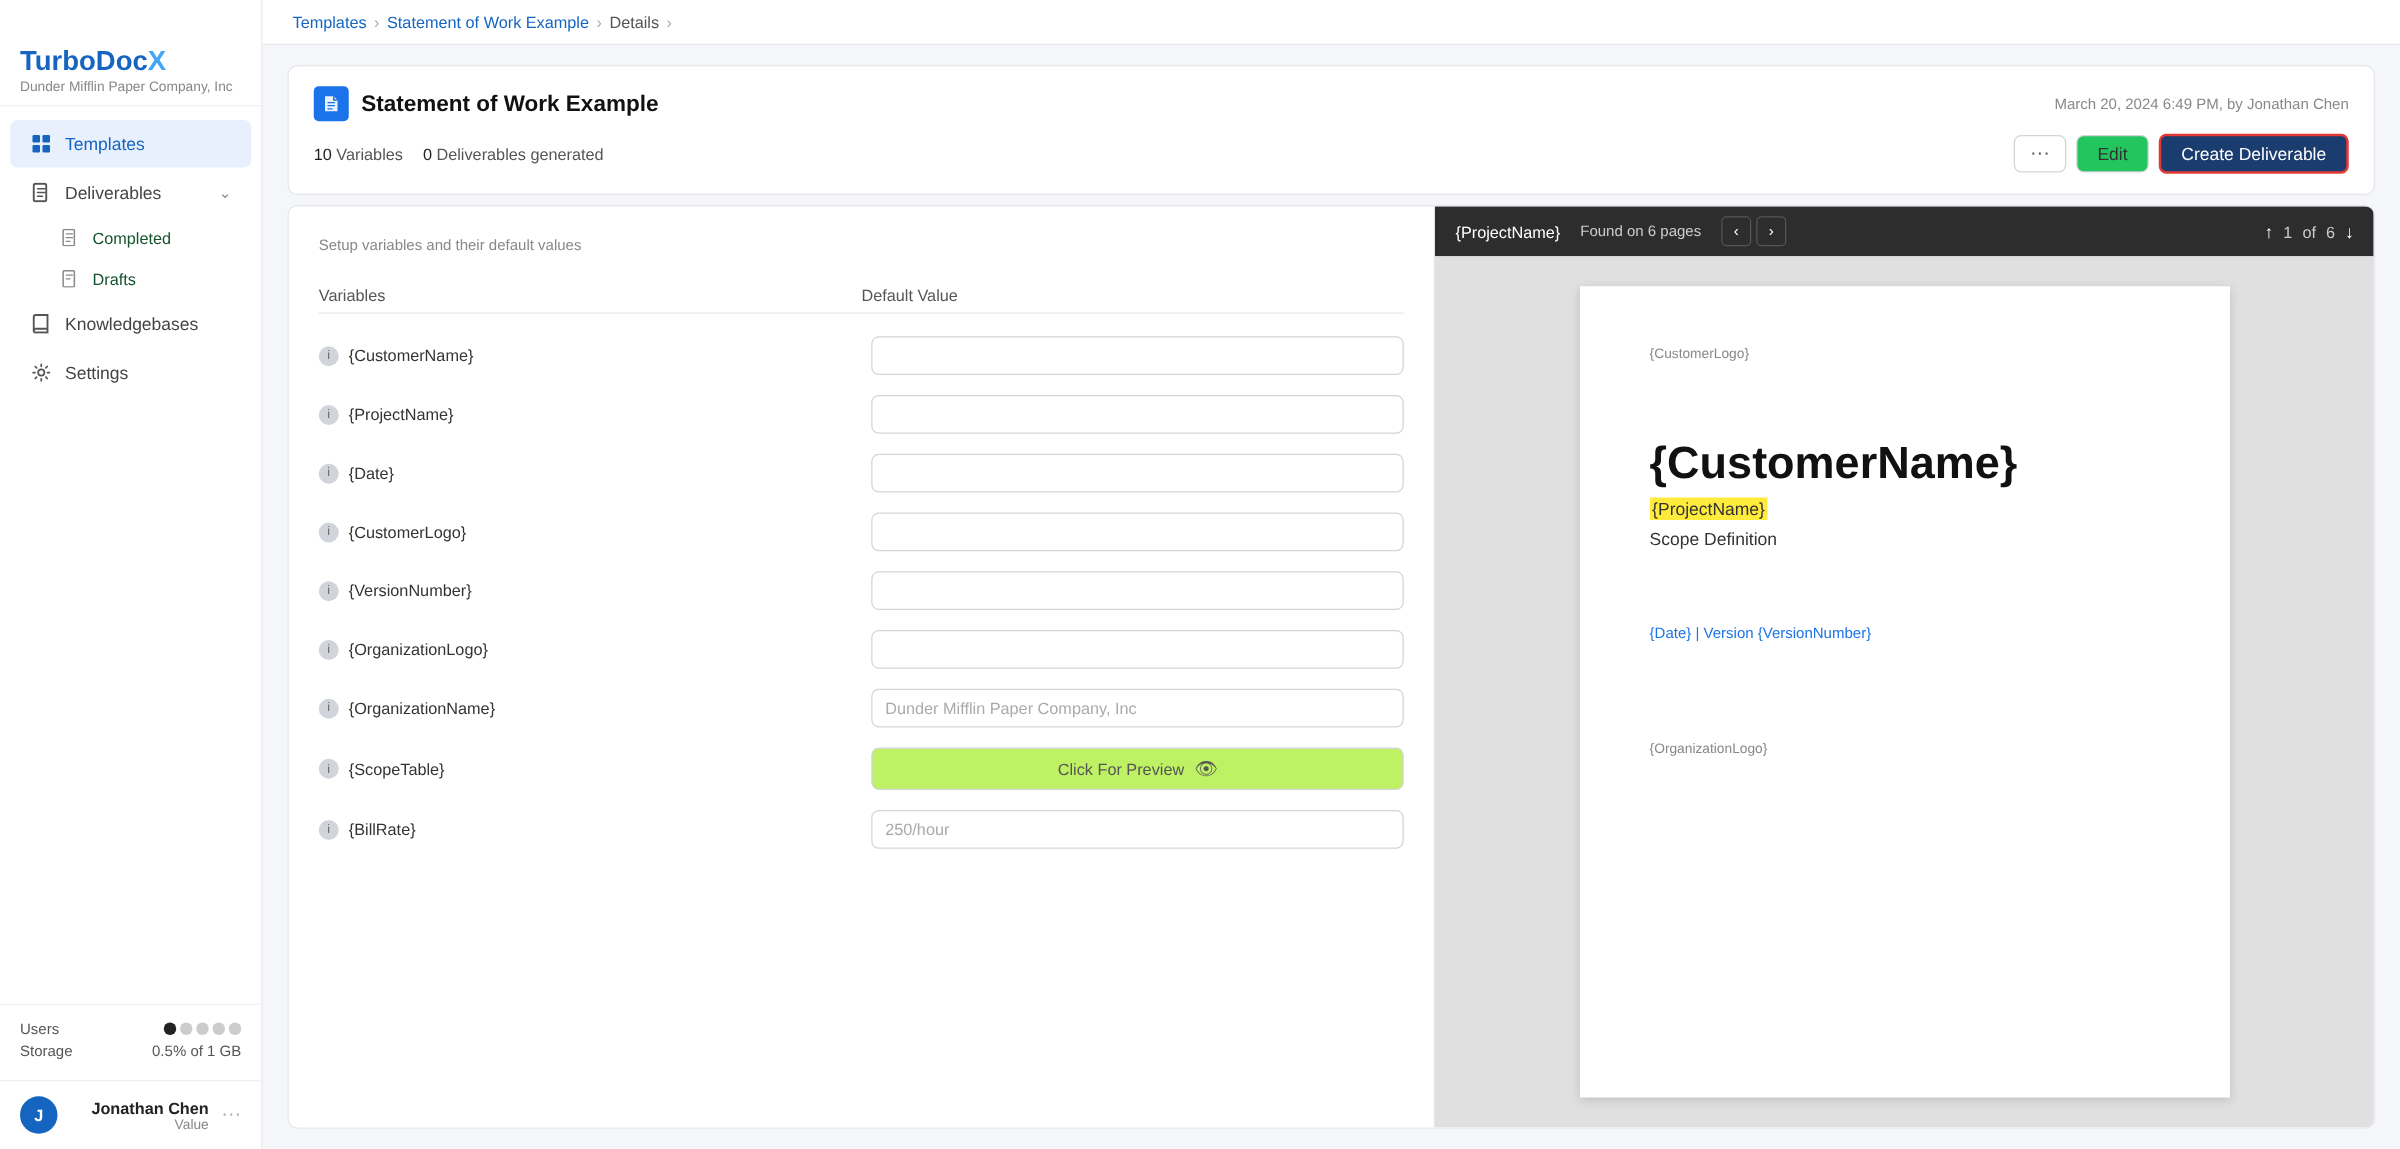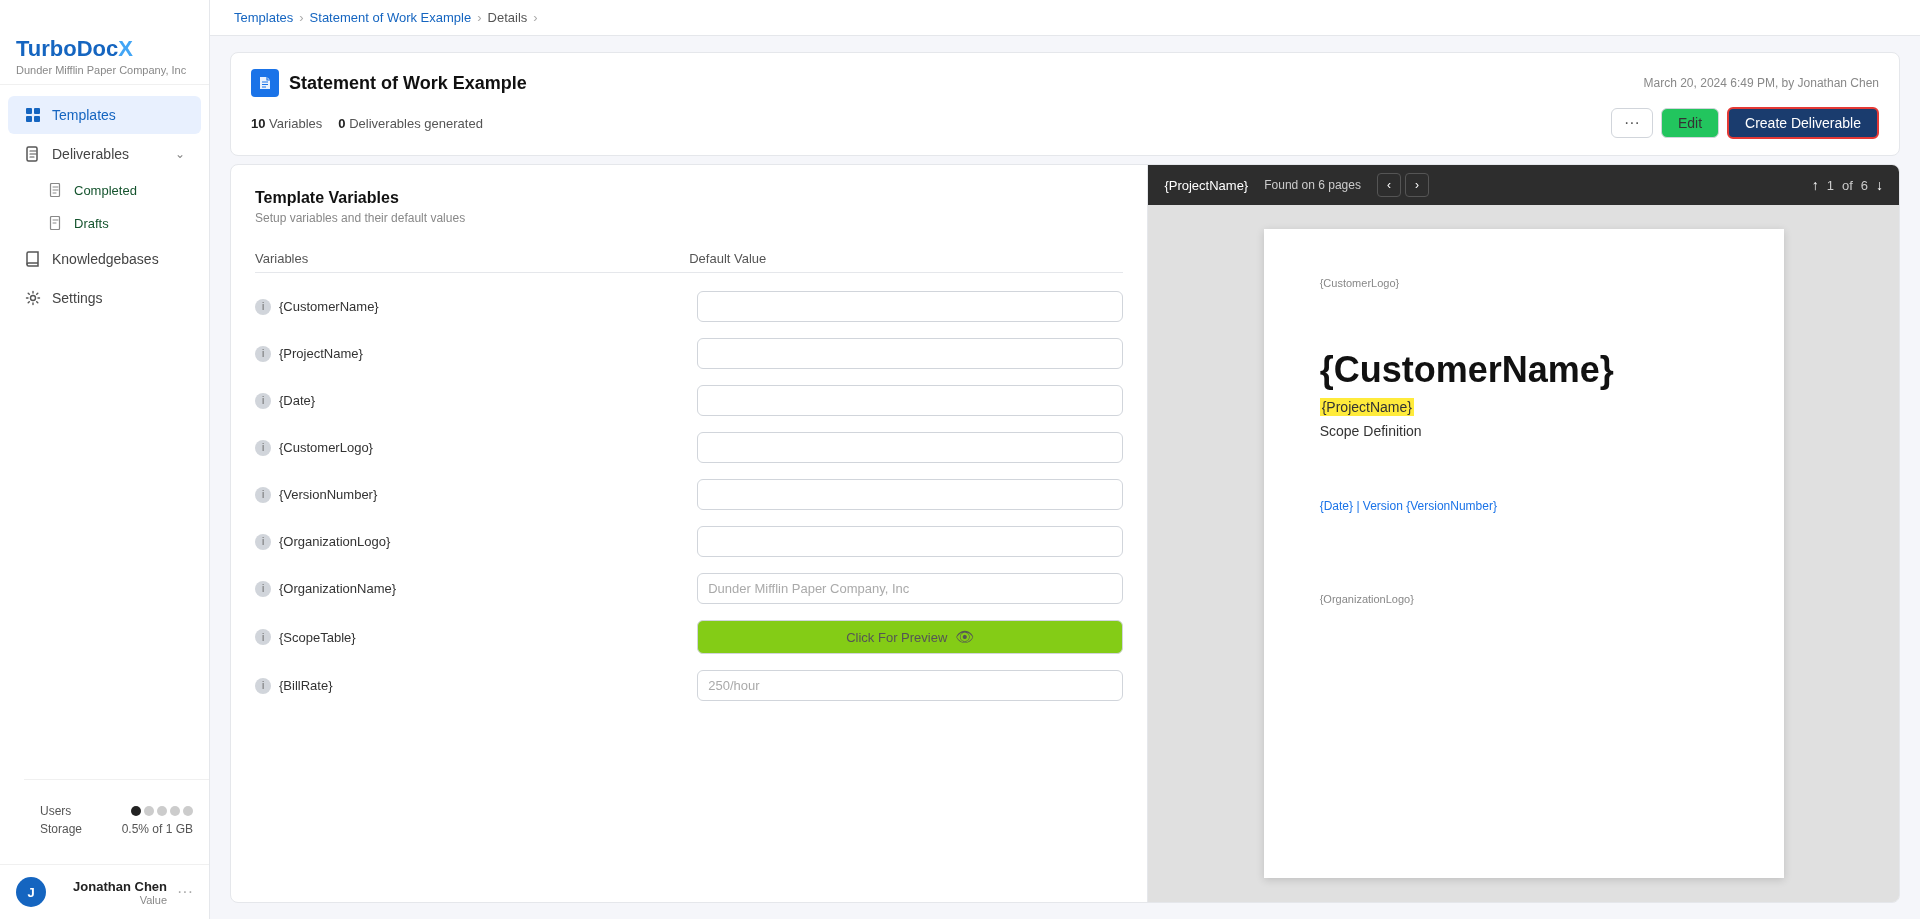--- a/index.html
+++ b/index.html
@@ -60,23 +60,22 @@
       cursor: pointer;
       color: #14532d;
       font-size: 13px;
       border-radius: 6px;
       margin: 1px 8px;
     }
     .sub-nav-icon { width: 16px; height: 16px; display: flex; align-items: center; justify-content: center; }
 
     
     #sidebar-footer {
-      padding: 24px 16px;
+      padding: 12px 16px;
       border-top: 1px solid #f0f0f0;
-      margin-left: 24px;
     }
     .storage-row {
       display: flex;
       align-items: center;
       justify-content: space-between;
       font-size: 12px;
       color: #555;
       margin-bottom: 4px;
     }
     .storage-dots {
@@ -169,21 +168,21 @@
       align-items: center;
       justify-content: space-between;
       margin-top: 10px;
     }
     .template-stats {
       display: flex;
       gap: 16px;
       font-size: 13px;
       color: #555;
     }
-    .stat-bold { font-weight: 700; color: #222; }
+    .stat-bold { font-weight: 400; color: #222; }
     .template-actions {
       display: flex;
       gap: 8px;
       align-items: center;
     }
     .btn-more {
       border: 1px solid #d1d5db;
       background: #fff;
       border-radius: 6px;
       padding: 6px 12px;
@@ -280,21 +279,21 @@
       background: #fff;
     }
     .var-input::placeholder { color: #aaa; }
     .click-preview-field {
       width: 100%;
       border: 1px solid #d1d5db;
       border-radius: 6px;
       padding: 7px 10px;
       font-size: 13px;
       color: #555;
-      background: #84cc16;
+      background: #bef264;
       display: flex;
       align-items: center;
       justify-content: center;
       gap: 8px;
       cursor: pointer;
     }
     .eye-icon { font-size: 15px; color: #555; }
 
     
     #right-panel {
@@ -533,21 +532,20 @@
         <button class="btn-more">···</button>
         <button class="btn-edit">Edit</button>
         <button class="btn-create">Create Deliverable</button>
       </div>
     </div>
   </div>
 
   <div id="content-panels">
 
     <div id="left-panel">
-      <div class="panel-title">Template Variables</div>
       <div class="panel-subtitle">Setup variables and their default values</div>
 
       <div class="variables-table">
         <div class="variables-header">
           <span>Variables</span>
           <span>Default Value</span>
         </div>
 
         <div id="variable-rows-container">
             <div class="variable-row">

